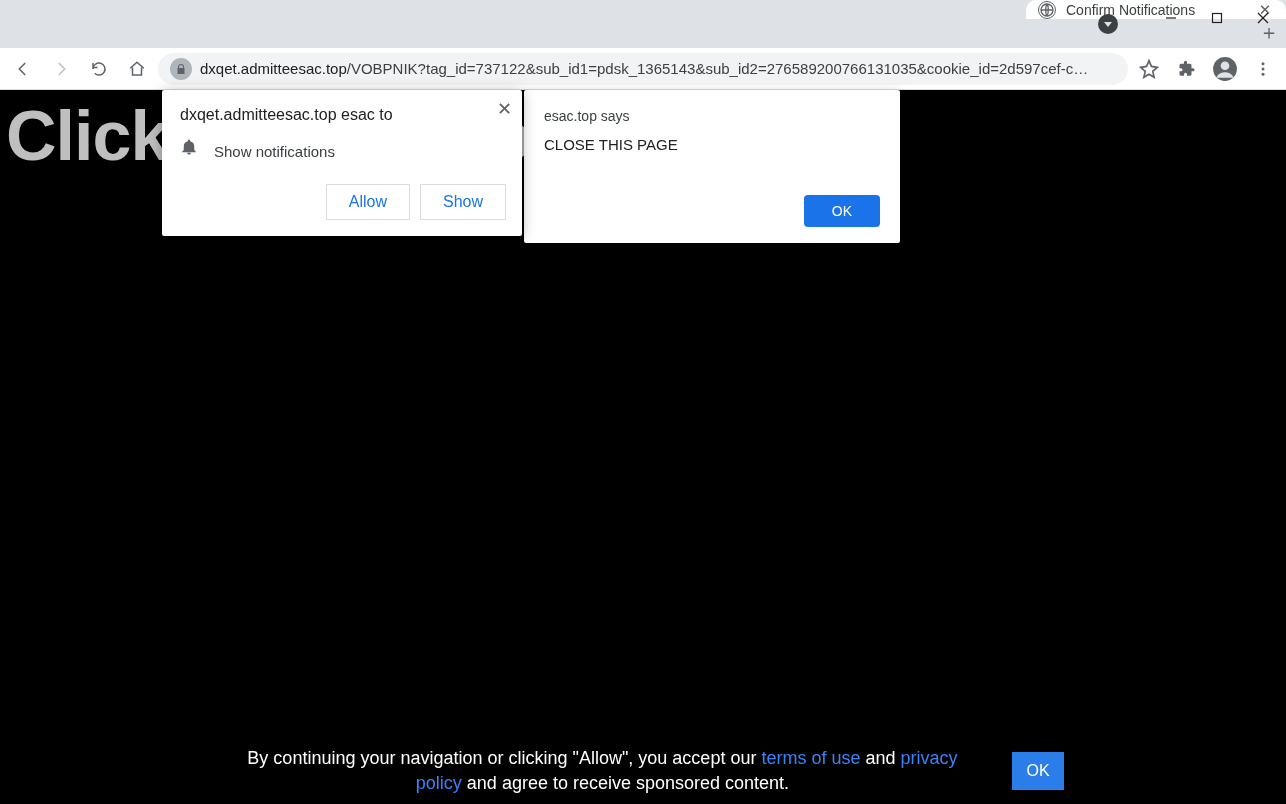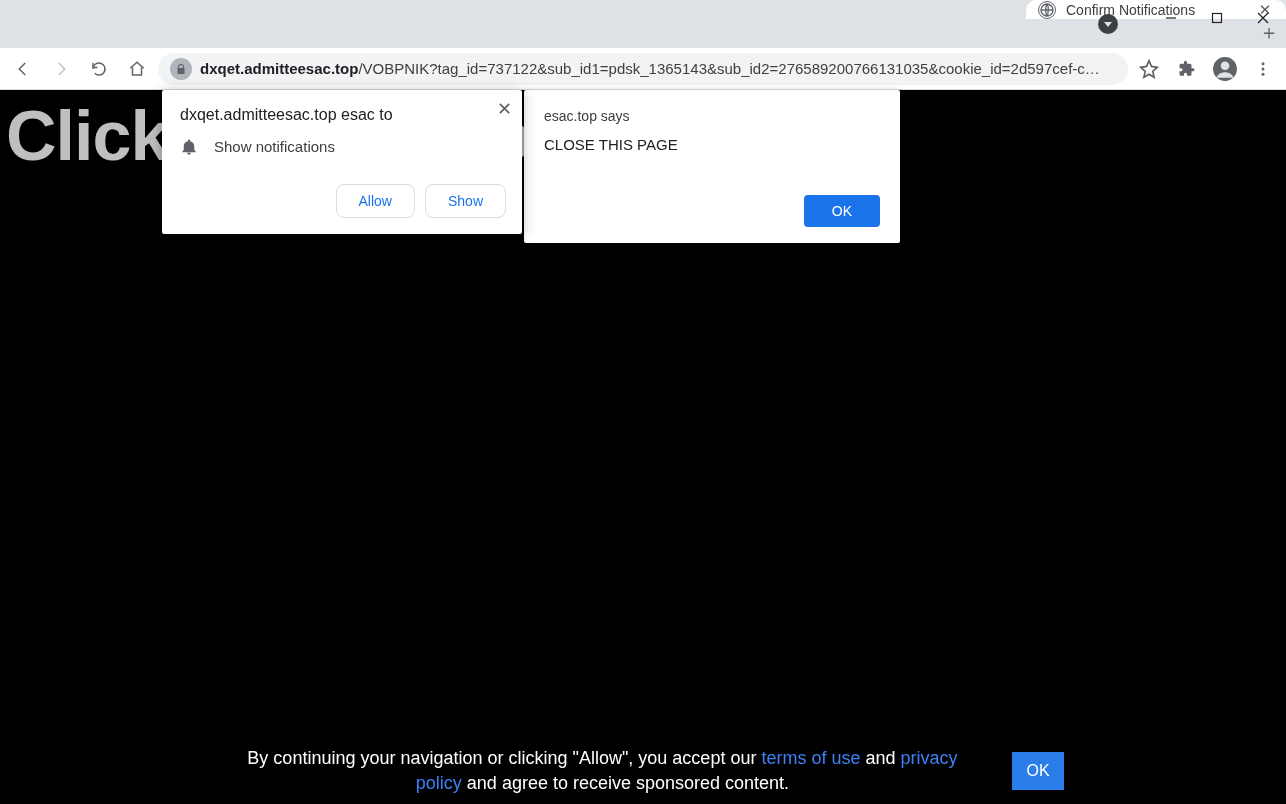--- a/index.html
+++ b/index.html
@@ -133,21 +133,21 @@
     border-radius: 11px;
     display: flex; align-items: center; justify-content: center;
   }
   .url {
     flex: 1;
     font-size: 15px;
     white-space: nowrap;
     overflow: hidden;
     text-overflow: ellipsis;
   }
-  .url .host { color: #202124; font-weight: bold; }
+  .url .host { color: #202124; }
   .url .path { color: #404040; }
   .star, .ext, .avatar, .kebab {
     width: 34px; height: 34px;
     display: flex; align-items: center; justify-content: center;
     color: #5f6368;
   }
   .avatar svg { width: 26px; height: 26px; }
 
   
   .page {
@@ -247,38 +247,38 @@
     font-size: 18px;
     color: #5f6368;
   }
   .perm-popup .wants {
     font-size: 16px;
     color: #202124;
     margin-bottom: 14px;
   }
   .perm-popup .perm-line {
     display: flex;
-    align-items: flex-start;
+    align-items: flex-end;
     gap: 16px;
     margin-bottom: 24px;
   }
   .perm-popup .bell { color: #5f6368; }
   .perm-popup .perm-label { font-size: 15px; color: #3c4043; }
   .perm-popup .btns {
     display: flex;
     justify-content: flex-end;
     gap: 10px;
   }
   .perm-popup button {
     background: #fff;
     border: 1px solid #dadce0;
     color: #1a73e8;
     padding: 8px 22px;
-    font-size: 14px;
-    border-radius: 8px;
+    font-size: 16px;
+    border-radius: 0;
   }
 </style>
 </head>
 <body>
 
 <div class="tab-strip">
   <div class="tab">
     <span class="favicon">
       <svg viewBox="0 0 24 24" fill="none" stroke="#5f6368" stroke-width="2">
           <circle cx="12" cy="12" r="9"></circle>

